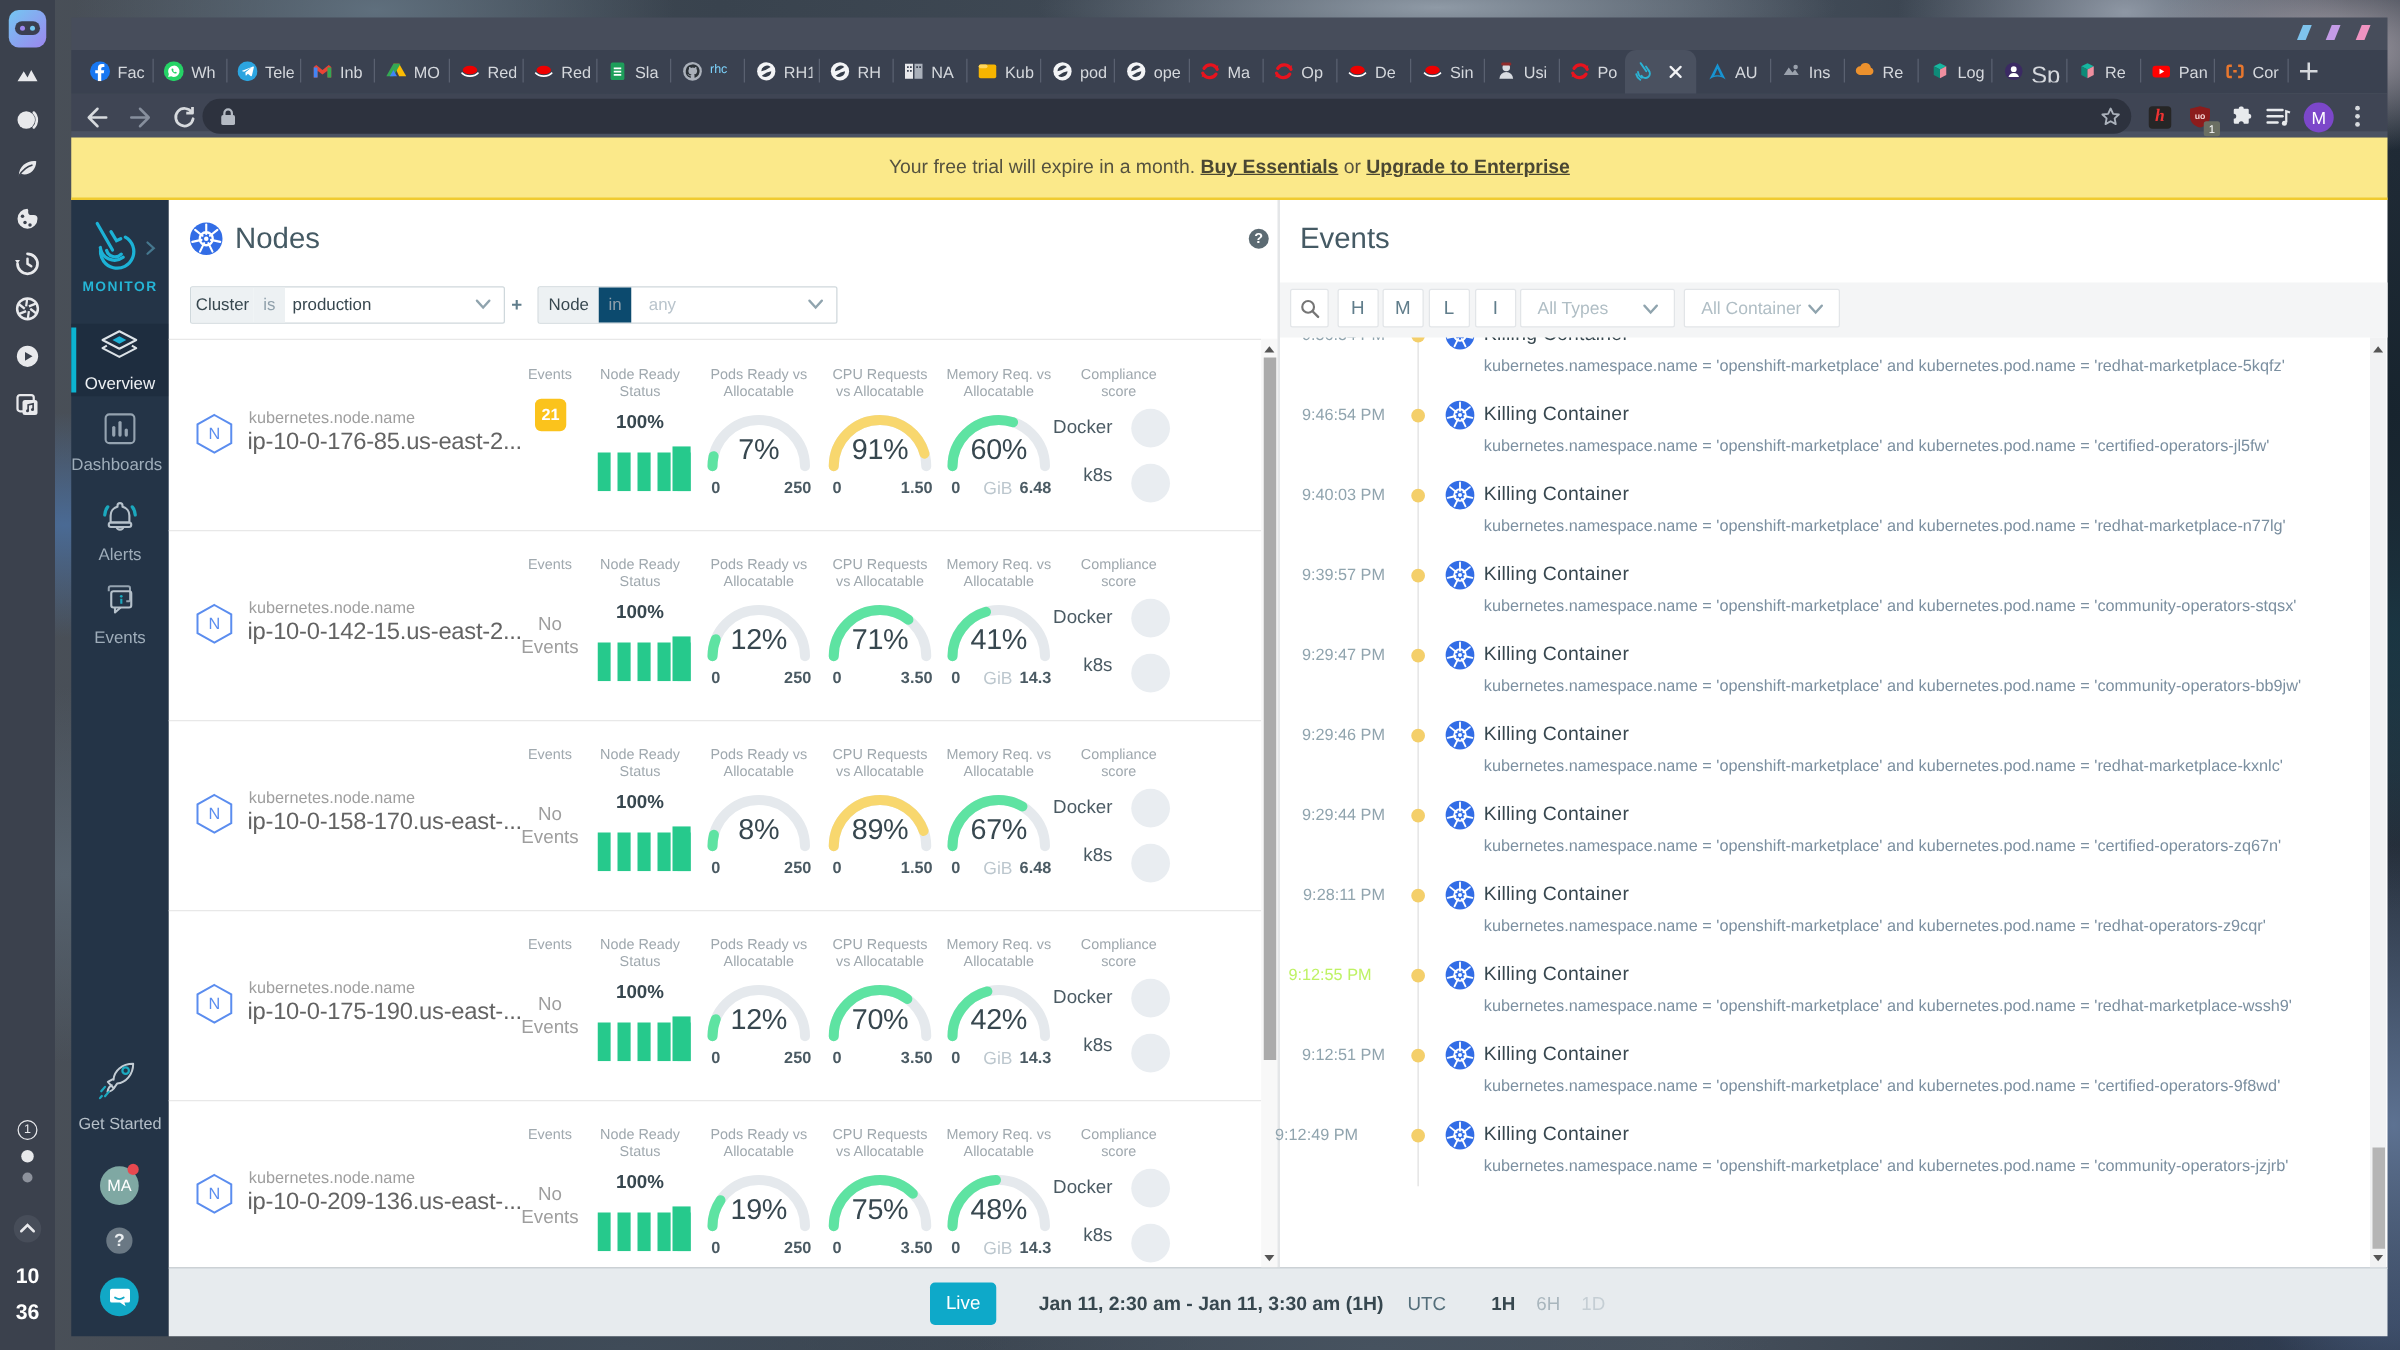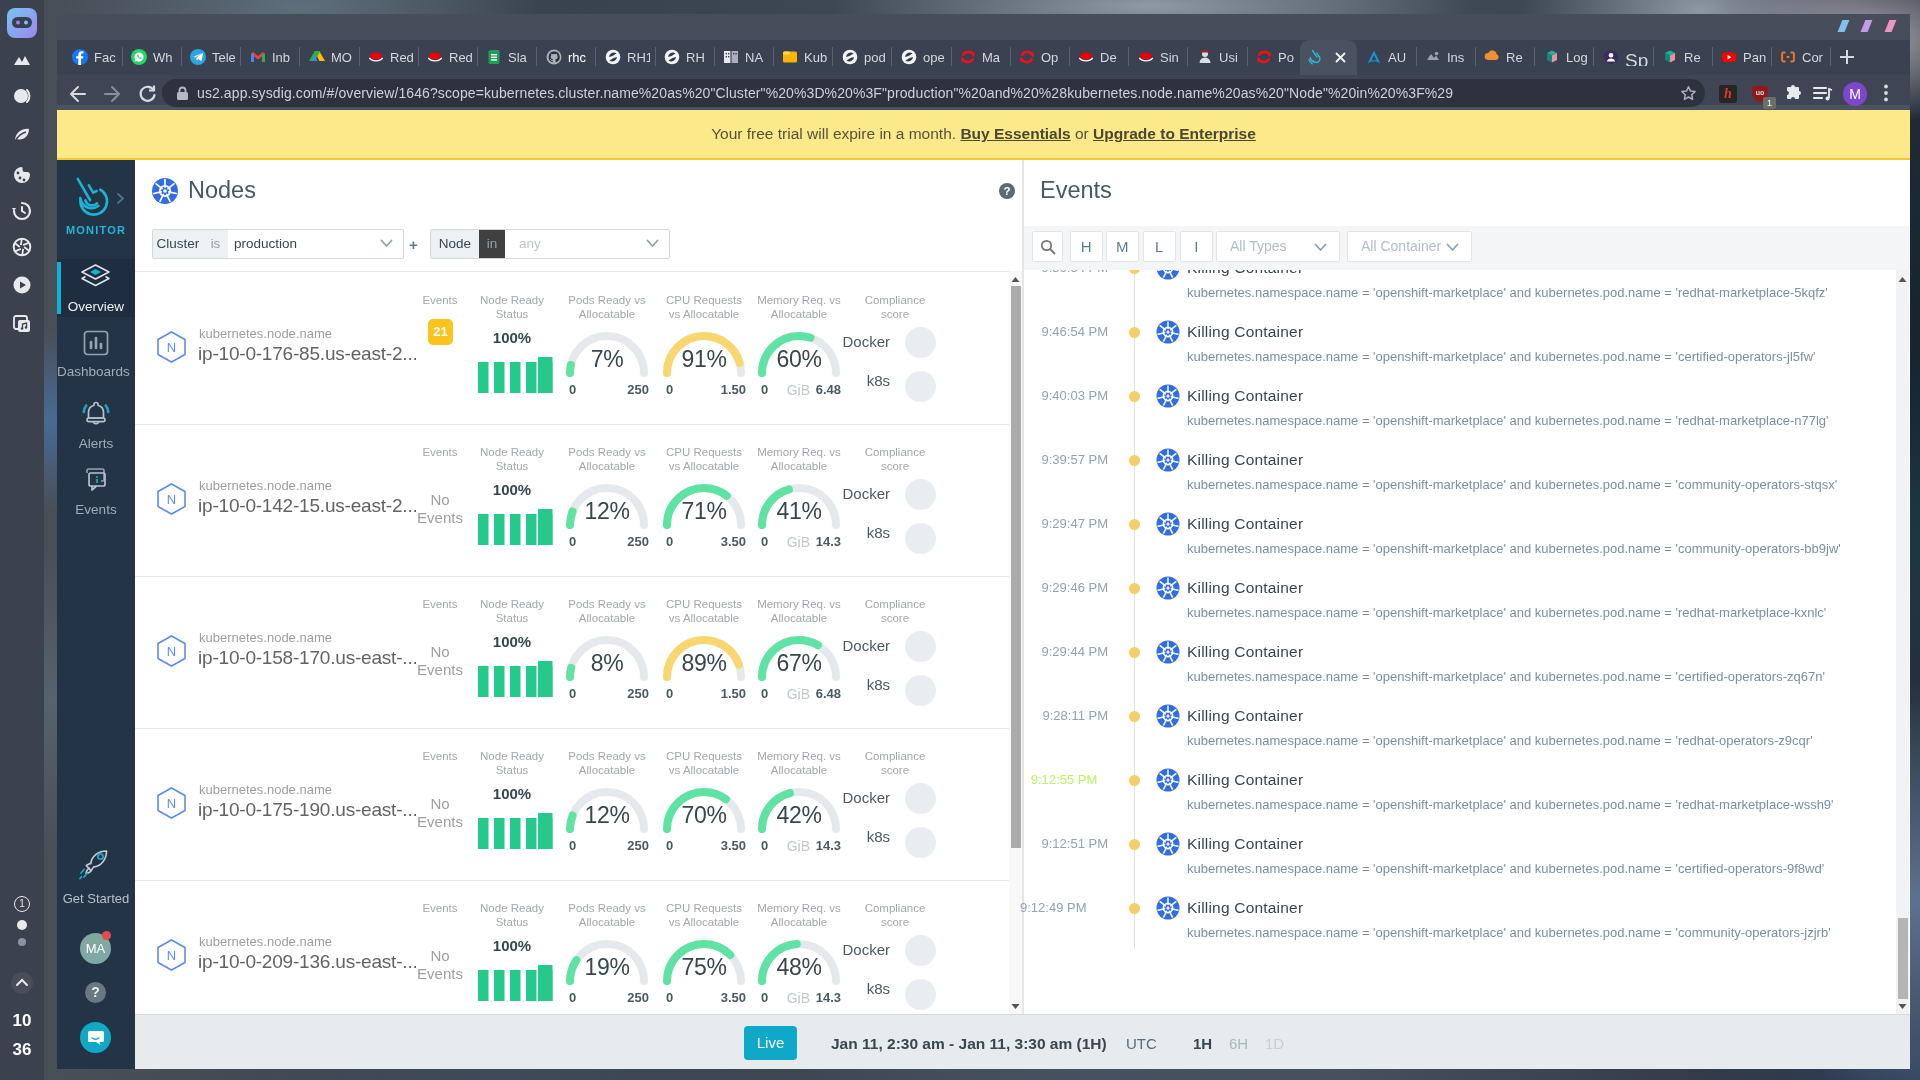--- a/index.html
+++ b/index.html
@@ -158,21 +158,21 @@
       </svg>
     </div>
     <div class="abs" style="left:508px;top:50px;width:23px;height:16px;overflow:hidden;color:#d5d8dd;font-size:13px;white-space:nowrap">Sla</div>
     <div class="abs" style="left:536.1px;top:47px;width:1px;height:19px;background:#5a6170"></div>
     <div class="abs" style="left:546px;top:49px;width:16px;height:16px">
       <svg width="16" height="16" viewBox="0 0 16 16" style="flex:0 0 16px">
         <circle cx="8" cy="8" r="7.5" fill="#aab0ba"></circle>
         <path d="M8 2.5 a5.5 5.5 0 0 0 -1.7 10.7 c.3 0 .4-.1.4-.3 v-1 c-1.5.3-1.9-.7-1.9-.7 -.2-.6-.6-.8-.6-.8 -.5-.3 0-.3 0-.3 .6 0 .9.6.9.6 .5.9 1.4.6 1.7.5 0-.4.2-.6.4-.8 -1.2-.1-2.5-.6-2.5-2.7 0-.6.2-1.1.6-1.5 0-.2-.3-.7 0-1.5 0 0 .5-.1 1.5.6 a5 5 0 0 1 2.8 0 c1-.7 1.5-.6 1.5-.6 .3.8 0 1.3 0 1.5 .4.4.6.9.6 1.5 0 2.1-1.3 2.6-2.5 2.7 .2.2.4.5.4 1 v1.5 c0 .2.1.3.4.3 A5.5 5.5 0 0 0 8 2.5" fill="#2b3137"></path>
       </svg>
     </div>
-    <div class="abs" style="left:568px;top:50px;width:23px;height:16px;overflow:hidden;color:#ffffff;font-size:13px;white-space:nowrap">rhc</div>
+    <div class="abs" style="left:568px;top:50px;width:23px;height:16px;overflow:hidden;color:#7dd3fc;font-size:10px;white-space:nowrap">rhc</div>
     <div class="abs" style="left:595.3px;top:47px;width:1px;height:19px;background:#5a6170"></div>
     <div class="abs" style="left:605px;top:49px;width:16px;height:16px">
       <svg width="16" height="16" viewBox="0 0 16 16" style="flex:0 0 16px">
         <circle cx="8" cy="8" r="7.3" fill="#f3f4f6"></circle>
         <path d="M11.5 4.5 a4.6 4.6 0 0 0 -7.5 3.5 l3.5 -1 Z" fill="#343c49"></path>
         <path d="M4.5 11.5 a4.6 4.6 0 0 0 7.5 -3.5 l-3.5 1 Z" fill="#343c49"></path>
       </svg>
     </div>
     <div class="abs" style="left:627px;top:50px;width:23px;height:16px;overflow:hidden;color:#d5d8dd;font-size:13px;white-space:nowrap">RH1</div>
     <div class="abs" style="left:654.5px;top:47px;width:1px;height:19px;background:#5a6170"></div>
@@ -383,21 +383,20 @@
     </svg>
     <svg class="abs" style="left:138px;top:84px" width="19" height="19" viewBox="0 0 19 19">
       <path d="M15.5 6 A7 7 0 1 0 16.5 11" stroke="#d7dade" stroke-width="2.2" fill="none" stroke-linecap="round"></path>
       <path d="M16 1.5 V6.5 H11" fill="none" stroke="#d7dade" stroke-width="2.2" stroke-linejoin="round"></path>
     </svg>
     <div class="abs" style="left:162px;top:79px;width:1543px;height:28px;border-radius:14px;background:#2d323e"></div>
     <svg class="abs" style="left:176px;top:86px" width="13" height="15" viewBox="0 0 13 15">
       <rect x="1" y="6" width="11" height="8" rx="1.5" fill="#b4bac3"></rect>
       <path d="M3.5 6 V4.5 a3 3 0 0 1 6 0 V6" stroke="#b4bac3" stroke-width="1.8" fill="none"></path>
     </svg>
-    <div class="abs" style="left:197px;top:85px;width:1460px;height:18px;overflow:hidden;color:#cdd1d7;font-size:14px;white-space:nowrap;letter-spacing:0.1px">us2.app.sysdig.com/#/overview/1646?scope=kubernetes.cluster.name%20as%20"Cluster"%20%3D%20%3F"production"%20and%20%28kubernetes.node.name%20as%20"Node"%20in%20%3F%29</div>
     <svg class="abs" style="left:1680px;top:85px" width="17" height="17" viewBox="0 0 17 17">
       <path d="M8.5 1.8 l2 4.3 4.6.5 -3.4 3.1 .9 4.6 -4.1-2.3 -4.1 2.3 .9-4.6 L1.9 6.6 l4.6-.5 Z" fill="none" stroke="#aab1bb" stroke-width="1.5" stroke-linejoin="round"></path>
     </svg>
     <div class="abs" style="left:1719px;top:85px;width:18px;height:18px;background:#262626;border-radius:3px;color:#e33;font-size:14px;font-weight:bold;text-align:center;line-height:18px;font-family:&quot;Liberation Serif&quot;,serif;font-style:italic">h</div>
     <svg class="abs" style="left:1751px;top:84px" width="18" height="19" viewBox="0 0 18 19">
       <path d="M9 1 L17 3 V9 c0 5-3.5 8-8 9 C4.5 17 1 14 1 9 V3 Z" fill="#8c1c1c"></path>
       <text x="9" y="11" font-size="7" fill="#f4d4d4" text-anchor="middle" font-weight="bold">uo</text>
     </svg>
     <div class="abs" style="left:1763px;top:97px;width:13px;height:12px;background:#6b6f63;border-radius:2px;color:#fff;font-size:9px;text-align:center;line-height:12px">1</div>
     <svg class="abs" style="left:1784px;top:85px" width="18" height="18" viewBox="0 0 18 18">
@@ -515,21 +514,21 @@
 <div style="position:absolute;left:0;top:0;width:50px;height:28px;background:#edf1f3;color:#37474f;font-size:13.5px;text-align:center;line-height:28px">Cluster</div>
 <div style="position:absolute;left:50px;top:0;width:25px;height:28px;background:#edf1f3;color:#90a0ab;font-size:13.5px;text-align:center;line-height:28px">is</div>
 <div style="position:absolute;left:81px;top:0;height:28px;color:#37474f;font-size:13.5px;line-height:28px">production</div>
 <svg style="position:absolute;right:10px;top:9px" width="13" height="9" viewBox="0 0 13 9">
         <path d="M1.5 1.5 L6.5 7 L11.5 1.5" stroke="#90a4ae" stroke-width="1.8" fill="none" stroke-linecap="round"></path>
       </svg>
     </div>
     <div class="abs" style="left:409px;top:236px;color:#607d8b;font-size:15px;font-weight:bold">+</div>
     <div class="abs" style="left:430px;top:229px;width:240px;height:30px;border:1px solid #cfd8dc;border-radius:2px;background:#fff;box-sizing:border-box">
 <div style="position:absolute;left:0;top:0;width:48px;height:28px;background:#edf1f3;color:#37474f;font-size:13.5px;text-align:center;line-height:28px">Node</div>
-<div style="position:absolute;left:48px;top:0;width:26px;height:28px;background:#404040;color:#90a0ab;font-size:13.5px;text-align:center;line-height:28px">in</div>
+<div style="position:absolute;left:48px;top:0;width:26px;height:28px;background:#0c4a6e;color:#90a0ab;font-size:13.5px;text-align:center;line-height:28px">in</div>
 <div style="position:absolute;left:88px;top:0;height:28px;color:#b9c4cc;font-size:13.5px;line-height:28px">any</div>
 <svg style="position:absolute;right:10px;top:9px" width="13" height="9" viewBox="0 0 13 9">
         <path d="M1.5 1.5 L6.5 7 L11.5 1.5" stroke="#90a4ae" stroke-width="1.8" fill="none" stroke-linecap="round"></path>
       </svg>
     </div>
     <div class="abs" style="left:135px;top:271px;width:874px;height:1px;background:#e8e8e8"></div>
     <div class="abs" style="left:370px;top:294px;width:140px;text-align:center;font-size:11.5px;color:#9fa8ae;line-height:13.5px">Events<br></div>
     <div class="abs" style="left:442px;top:294px;width:140px;text-align:center;font-size:11.5px;color:#9fa8ae;line-height:13.5px">Node Ready<br>Status</div>
     <div class="abs" style="left:537px;top:294px;width:140px;text-align:center;font-size:11.5px;color:#9fa8ae;line-height:13.5px">Pods Ready vs<br>Allocatable</div>
     <div class="abs" style="left:634px;top:294px;width:140px;text-align:center;font-size:11.5px;color:#9fa8ae;line-height:13.5px">CPU Requests<br>vs Allocatable</div>

